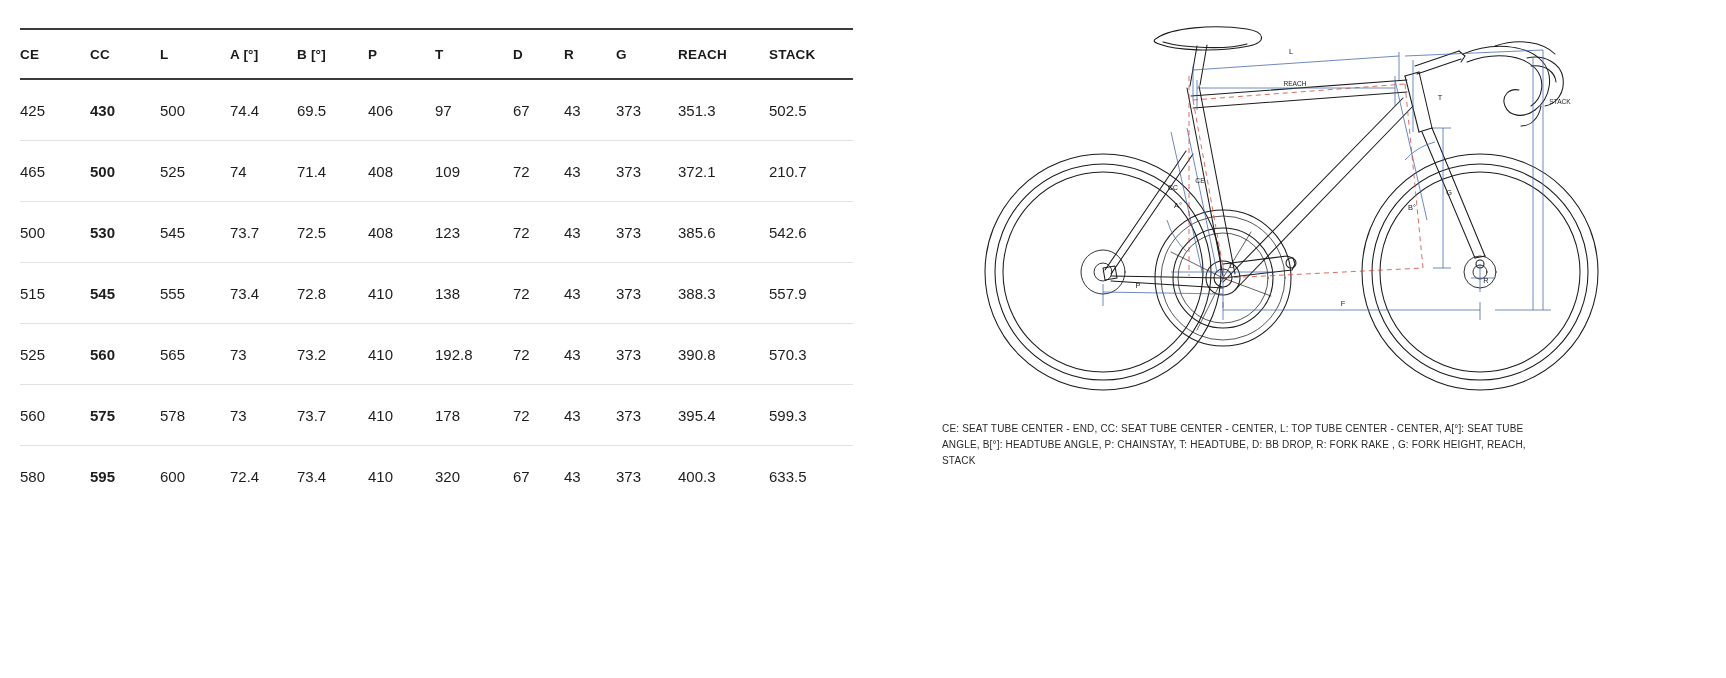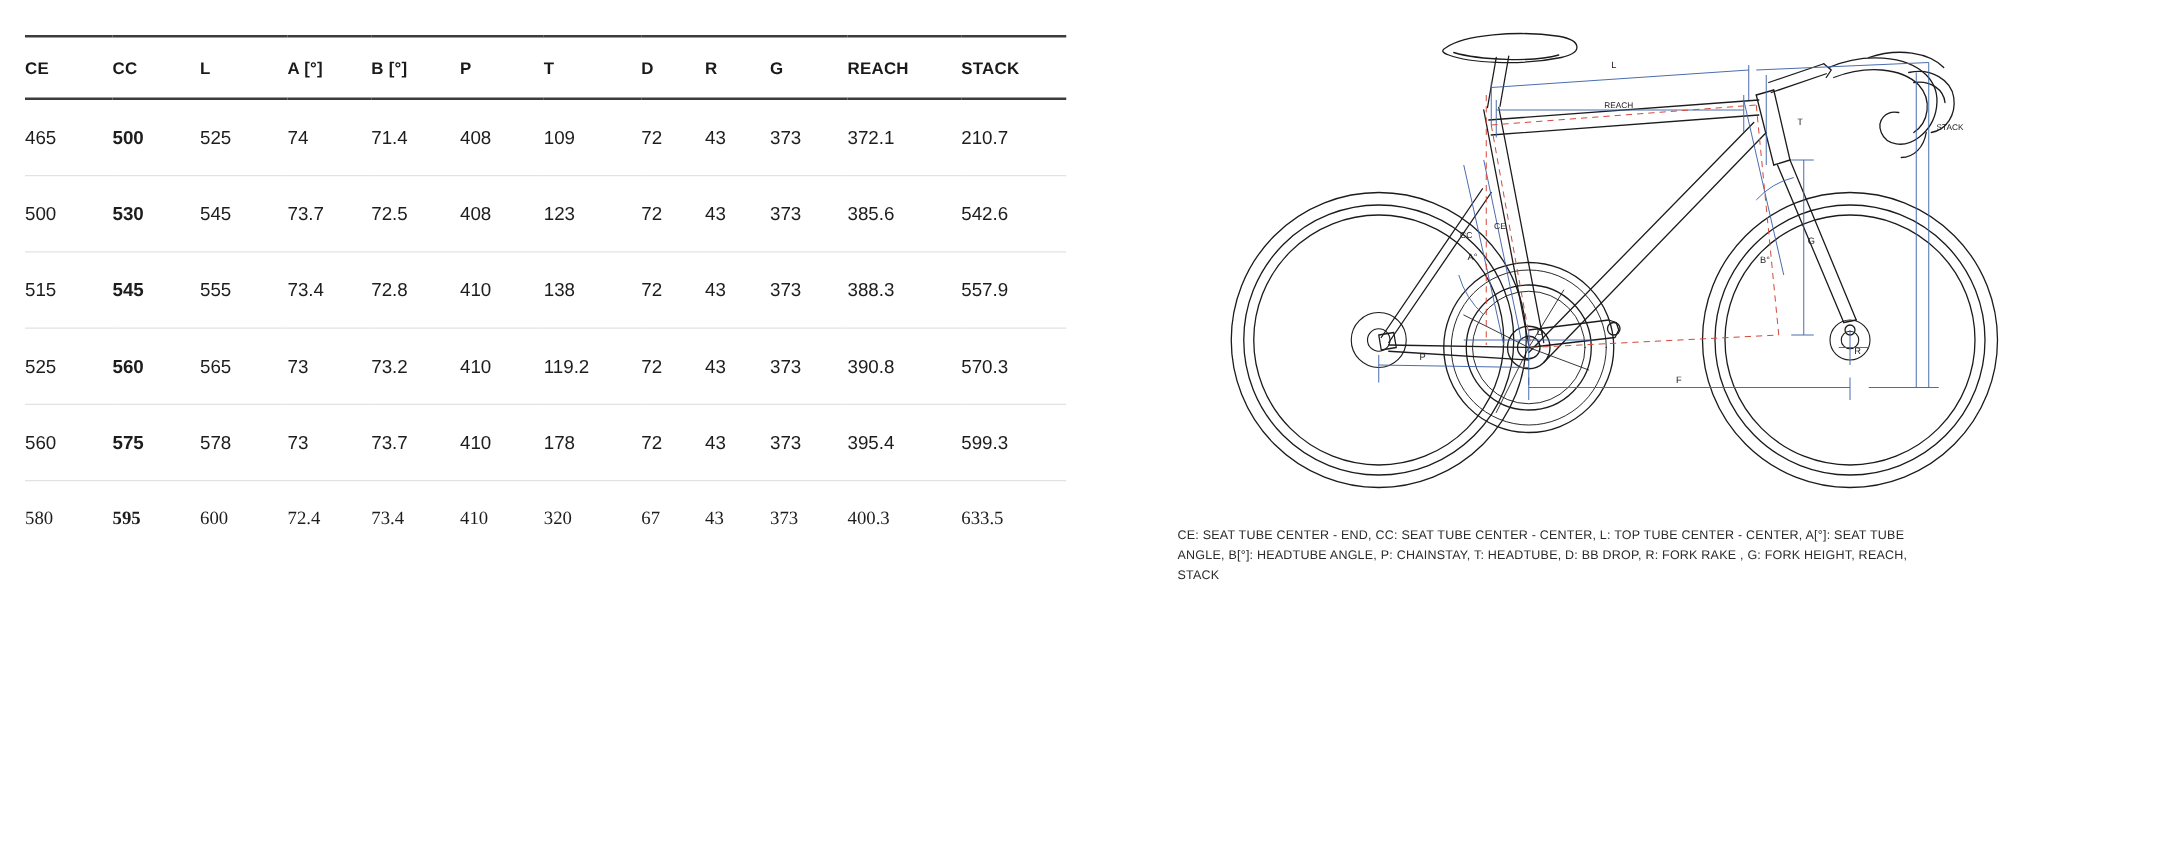--- a/index.html
+++ b/index.html
@@ -46,21 +46,21 @@
   table.geo tbody td {
     font-size: 15px;
     color: #1d1d1d;
     text-align: left;
     padding: 22px 0 21px 0;
     border-bottom: 1px solid #e2e2e2;
     white-space: nowrap;
     font-weight: 400;
   }
   table.geo tbody tr td.bold-col { font-weight: bold; }
-  table.geo tbody tr:last-child td { border-bottom: none; font-family: Liberation Serif, serif; }
+  table.geo tbody tr:last-child td { border-bottom: none; }
 
   
   col.c0  { width: 70px; }
   col.c1  { width: 70px; }
   col.c2  { width: 70px; }
   col.c3  { width: 67px; }
   col.c4  { width: 71px; }
   col.c5  { width: 67px; }
   col.c6  { width: 78px; }
   col.c7  { width: 51px; }
@@ -127,20 +127,34 @@
             <th>T</th>
             <th>D</th>
             <th>R</th>
             <th>G</th>
             <th>REACH</th>
             <th>STACK</th>
           </tr>
       </thead>
       <tbody id="body-rows">
           <tr>
+            <td>425</td>
+            <td class="bold-col">430</td>
+            <td>500</td>
+            <td>74.4</td>
+            <td>69.5</td>
+            <td>406</td>
+            <td>97</td>
+            <td>67</td>
+            <td>43</td>
+            <td>373</td>
+            <td>351.3</td>
+            <td>502.5</td>
+          </tr>
+          <tr>
             <td>465</td>
             <td class="bold-col">500</td>
             <td>525</td>
             <td>74</td>
             <td>71.4</td>
             <td>408</td>
             <td>109</td>
             <td>72</td>
             <td>43</td>
             <td>373</td>
@@ -175,21 +189,21 @@
             <td>388.3</td>
             <td>557.9</td>
           </tr>
           <tr>
             <td>525</td>
             <td class="bold-col">560</td>
             <td>565</td>
             <td>73</td>
             <td>73.2</td>
             <td>410</td>
-            <td>119.2</td>
+            <td>192.8</td>
             <td>72</td>
             <td>43</td>
             <td>373</td>
             <td>390.8</td>
             <td>570.3</td>
           </tr>
           <tr>
             <td>560</td>
             <td class="bold-col">575</td>
             <td>578</td>

